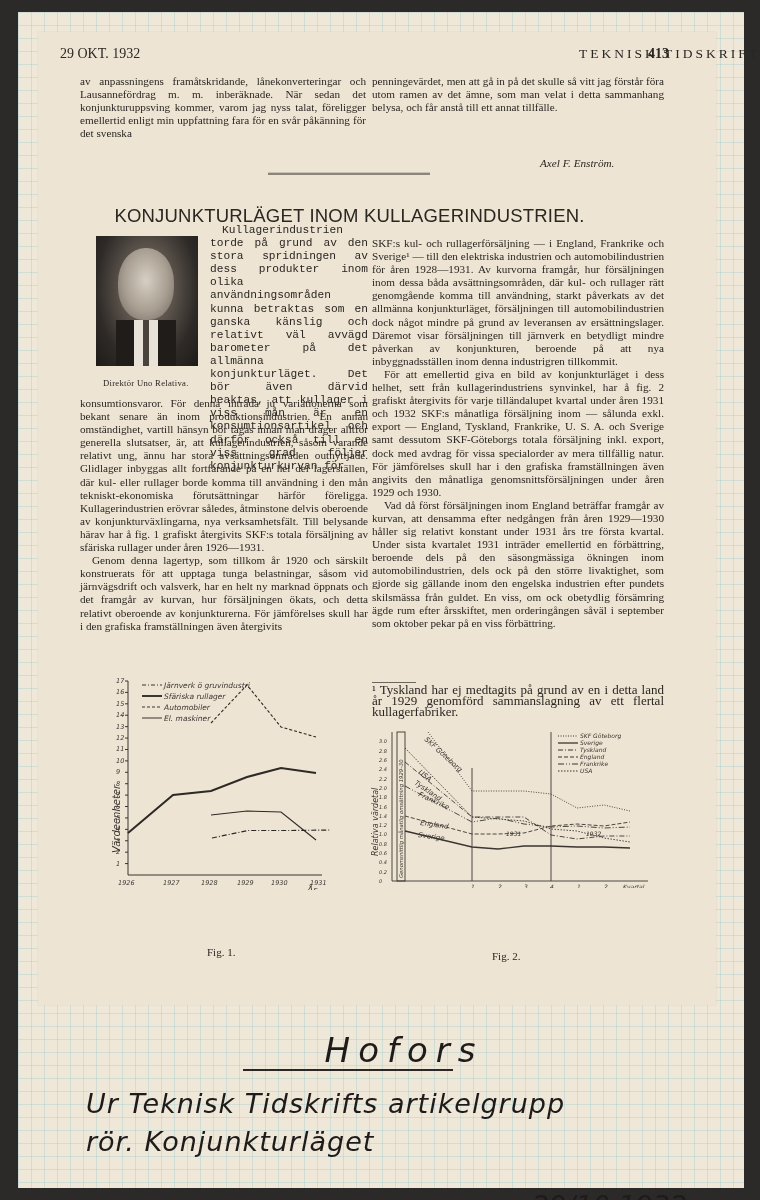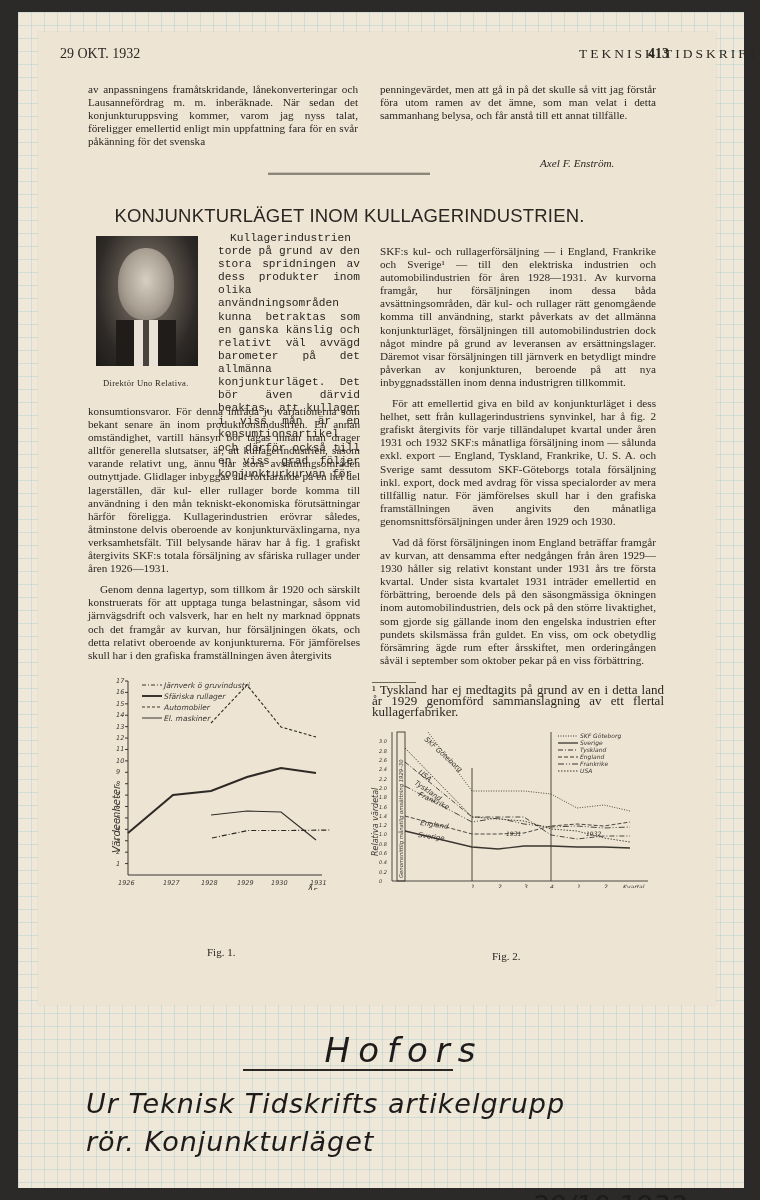--- a/index.html
+++ b/index.html
@@ -6,21 +6,21 @@
   body{width:760px;height:1200px;background:#2b2a28;position:relative;overflow:hidden;font-family:"Liberation Serif","DejaVu Serif",serif;color:#2a2622;}
   .sheet{position:absolute;left:18px;top:12px;width:726px;height:1176px;background-color:#efe8d8;
     background-image:linear-gradient(to right, rgba(150,200,205,.35) 1px, transparent 1px),linear-gradient(to bottom, rgba(150,200,205,.35) 1px, transparent 1px);
     background-size:13px 13px;}
   .clip{position:absolute;left:38px;top:32px;width:678px;height:973px;background:#ede4d3;box-shadow:0 0 1px rgba(0,0,0,.15);}
   .hdr{position:absolute;top:46px;font-size:14px;}
   .hdr.date{left:60px;}
   .hdr.title{left:0;width:760px;text-align:right;letter-spacing:3px;font-size:13.5px;}
   .hdr.page{left:648px;font-weight:bold;}
   .col{position:absolute;font-size:11.2px;line-height:13.1px;text-align:justify;}
-  .col p{margin:8px;}
+  .col p{margin:0;}
   .ind{text-indent:12px;}
   .sig{position:absolute;left:540px;top:157px;font-style:italic;font-size:11.2px;}
   .rule{position:absolute;left:268px;top:172px;width:162px;height:2px;background:#8b857a;border-top:1px solid #c9c2b3;}
   .h1{position:absolute;left:0;width:699px;top:205px;text-align:center;font-family:"Liberation Sans","DejaVu Sans",sans-serif;font-size:18.5px;letter-spacing:.2px;}
   .photo{position:absolute;left:96px;top:236px;width:102px;height:130px;background:radial-gradient(ellipse at 50% 40%,#8e857a 0%,#5e564e 35%,#2e2a27 70%,#1d1b19 100%);}
   .photo .face{position:absolute;left:22px;top:12px;width:56px;height:72px;border-radius:48% 48% 45% 45%;background:radial-gradient(ellipse at 50% 45%,#d7cfc3 0%,#a89e92 55%,#6d655b 100%);}
   .photo .collar{position:absolute;left:20px;top:84px;width:60px;height:46px;background:linear-gradient(to right,#1f1c1a 0 30%,#e8e2d8 30% 45%,#4a423c 45% 55%,#e8e2d8 55% 70%,#1f1c1a 70%);}
   .caption{position:absolute;left:103px;top:378px;font-size:8.6px;letter-spacing:.3px;}
   .fn-rule{position:absolute;left:372px;top:682px;width:44px;height:1px;background:#6b655a;}
   .footnote{position:absolute;left:372px;top:684px;width:292px;font-size:13px;line-height:11px;text-align:justify;}

